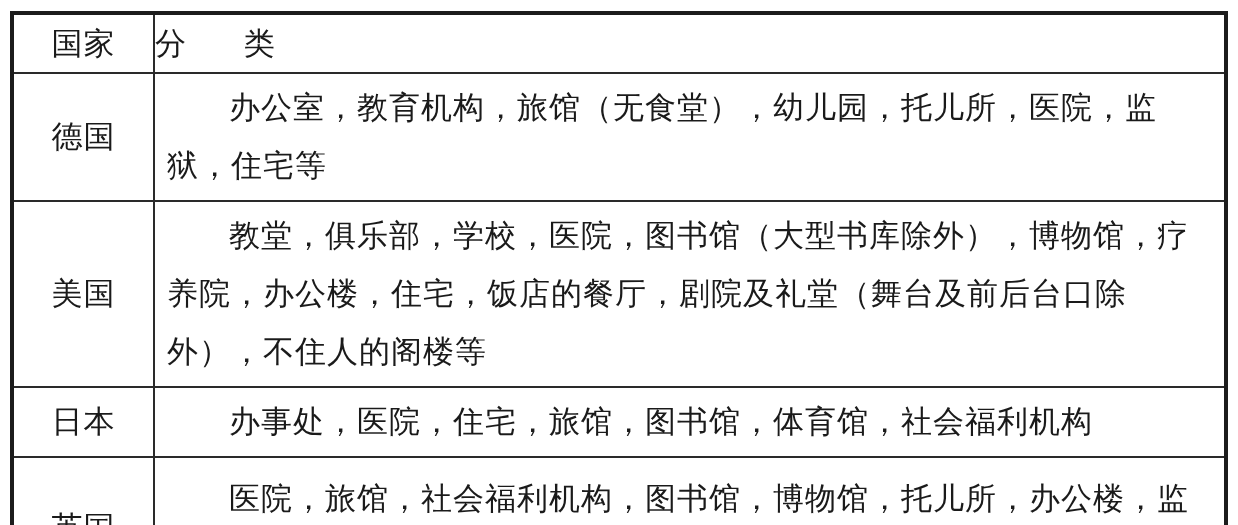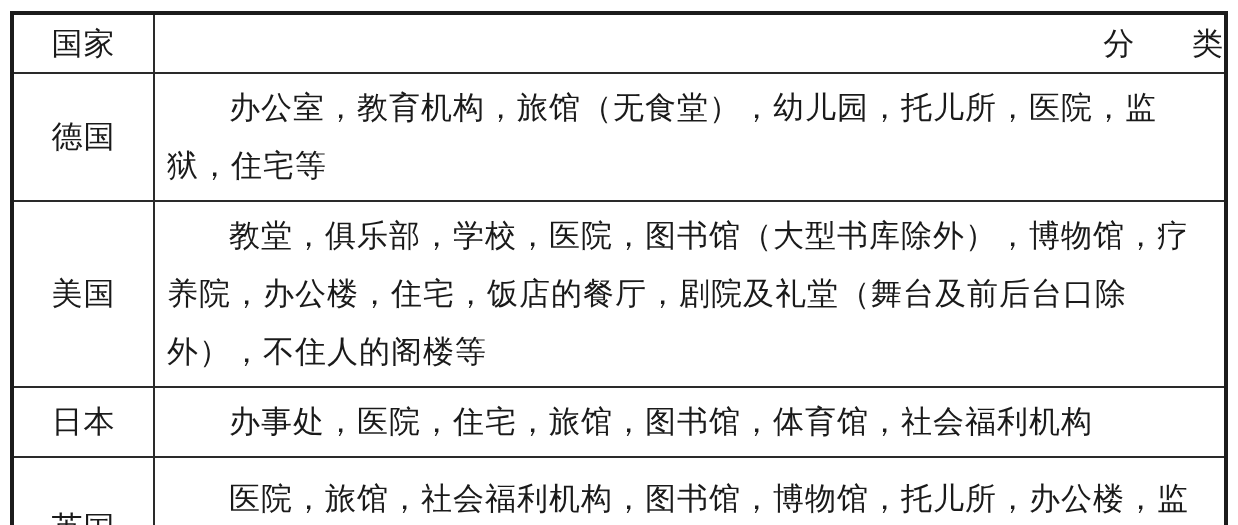--- a/index.html
+++ b/index.html
@@ -41,21 +41,21 @@
     text-align: center;
     padding: 0;
   }
   .classification-cell {
     text-align: left;
     padding: 4px 18px 6px 12px;
     text-indent: 2em;
     line-height: 58px;
   }
   .header-classification-cell {
-    text-align: right;
+    text-align: left;
     padding: 0;
     word-spacing: 46px;
   }
   tr.h-header { height: 60px; }
   tr.h-row-germany { height: 58px; }
   tr.h-row-usa { height: 185px; }
   tr.h-row-japan { height: 58px; }
   tr.h-row-uk { height: 142px; }
 </style>
 </head>

